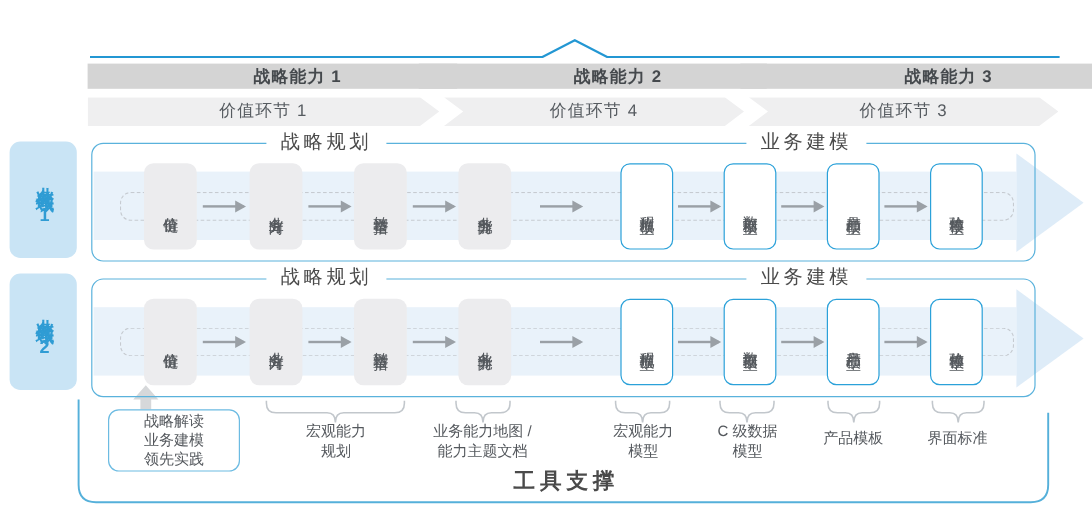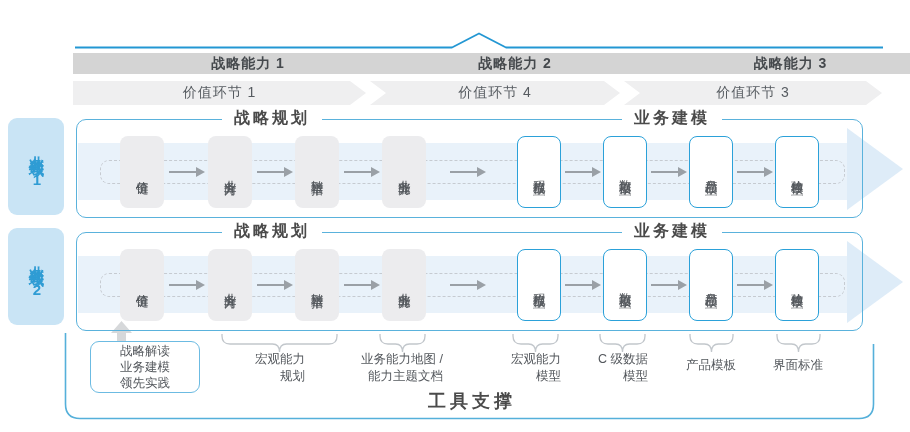--- a/index.html
+++ b/index.html
@@ -21,42 +21,42 @@
   
   .domain{position:absolute;left:8px;width:56px;height:97px;background:#c9e4f5;border-radius:9px;
           display:flex;align-items:center;justify-content:center;
           writing-mode:vertical-lr;text-orientation:upright;
           font-size:15px;font-weight:bold;color:#2f9cd4;letter-spacing:2px;}
 
   
   .row{position:absolute;left:76px;width:787px;height:99px;}
   .row .frame{position:absolute;inset:0;border:1.5px solid #5ab2dc;border-radius:10px;z-index:3;}
   .row-head{position:absolute;top:-11px;transform:translateX(-50%);background:#fff;padding:0 12px;
-            font-size:16px;font-weight:bold;color:#4a4a4a;letter-spacing:3px;z-index:4;}
+            font-size:16px;font-weight:normal;color:#4a4a4a;letter-spacing:3px;z-index:4;}
   .flow-body{position:absolute;left:2px;top:24px;width:769px;height:57px;background:#e9f2fa;z-index:0;}
   .flow-head{position:absolute;left:771px;top:9px;width:0;height:0;z-index:0;
              border-top:41px solid transparent;border-bottom:41px solid transparent;border-left:56px solid #deecf8;}
   .pipe{position:absolute;left:24px;top:41px;width:745px;height:24px;border:1.5px dashed #c6cbd1;border-radius:9px;z-index:1;box-sizing:border-box;}
   .box{position:absolute;top:17px;width:44px;height:72px;border-radius:8px;z-index:2;box-sizing:border-box;
        display:flex;align-items:center;justify-content:center;
        writing-mode:vertical-lr;text-orientation:upright;
        font-size:12.5px;color:#54585d;letter-spacing:1px;line-height:1;}
   .box.gray{background:#ececee;}
   .box.blue{background:#fff;border:1.5px solid #2ba1d9;}
   .arr{position:absolute;top:52px;width:34px;height:1.6px;background:#9aa0a6;z-index:2;}
   .arr::after{content:"";position:absolute;right:-2px;top:-4.2px;width:0;height:0;
               border-left:9px solid #9aa0a6;border-top:5px solid transparent;border-bottom:5px solid transparent;}
   .b1{left:44px}.b2{left:132px}.b3{left:219px}.b4{left:306px}.b5{left:441px}.b6{left:527px}.b7{left:613px}.b8{left:699px}
   .a1{left:93px}.a2{left:181px}.a3{left:268px}.a4{left:374px}.a5{left:489px}.a6{left:575px}.a7{left:661px}
 
   
   .practice{position:absolute;left:90px;top:341px;width:110px;height:52px;border:1.5px solid #6cbbe2;border-radius:9px;
             box-sizing:border-box;display:flex;align-items:center;justify-content:center;text-align:center;
             font-size:12.5px;color:#54585d;line-height:1.3;}
-  .ann{position:absolute;transform:translateX(-50%);text-align:right;font-size:12.5px;color:#54585d;line-height:1.35;white-space:nowrap;}
+  .ann{position:absolute;transform:translateX(-50%);text-align:center;font-size:12.5px;color:#54585d;line-height:1.35;white-space:nowrap;}
   .tool-label{position:absolute;left:472px;top:389px;transform:translateX(-50%);
               font-size:18px;font-weight:bold;color:#4a4a4a;letter-spacing:4px;}
 </style>
 </head>
 <body>
 
 <div class="stage">
 
   <svg class="layer">
     <path d="M75 47.5 H452 L479 33.5 L506 47.5 H883" fill="none" stroke="#2397d3" stroke-width="1.8" stroke-linejoin="round"></path>

